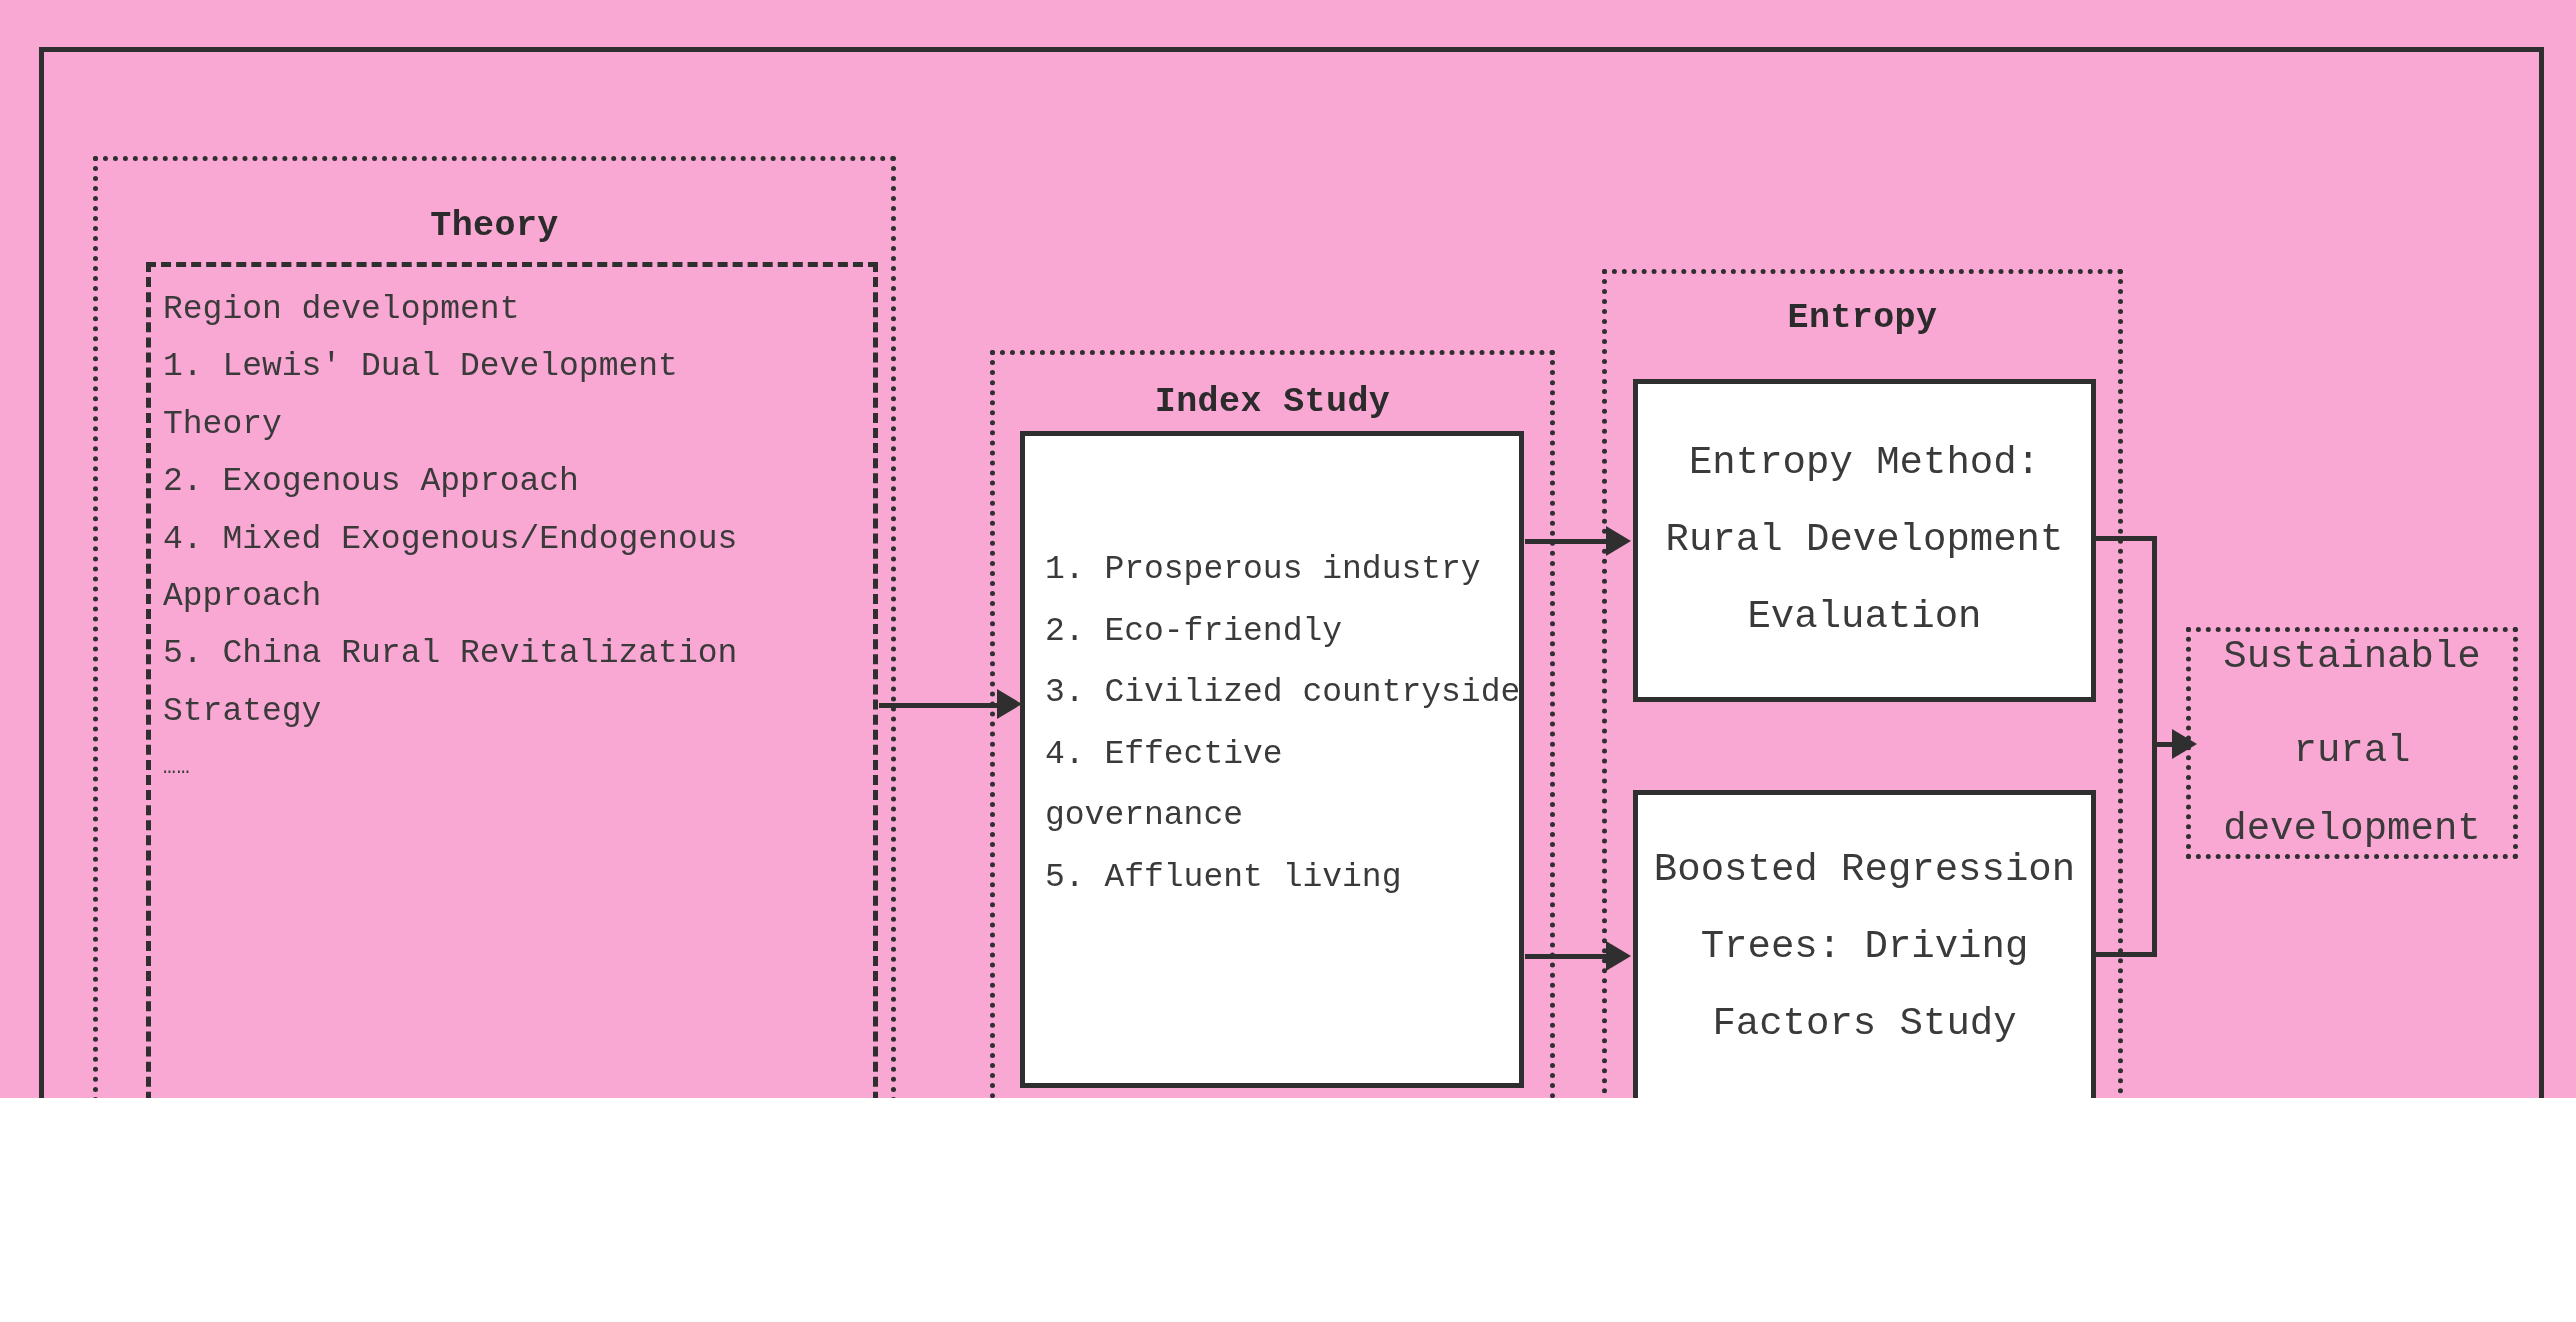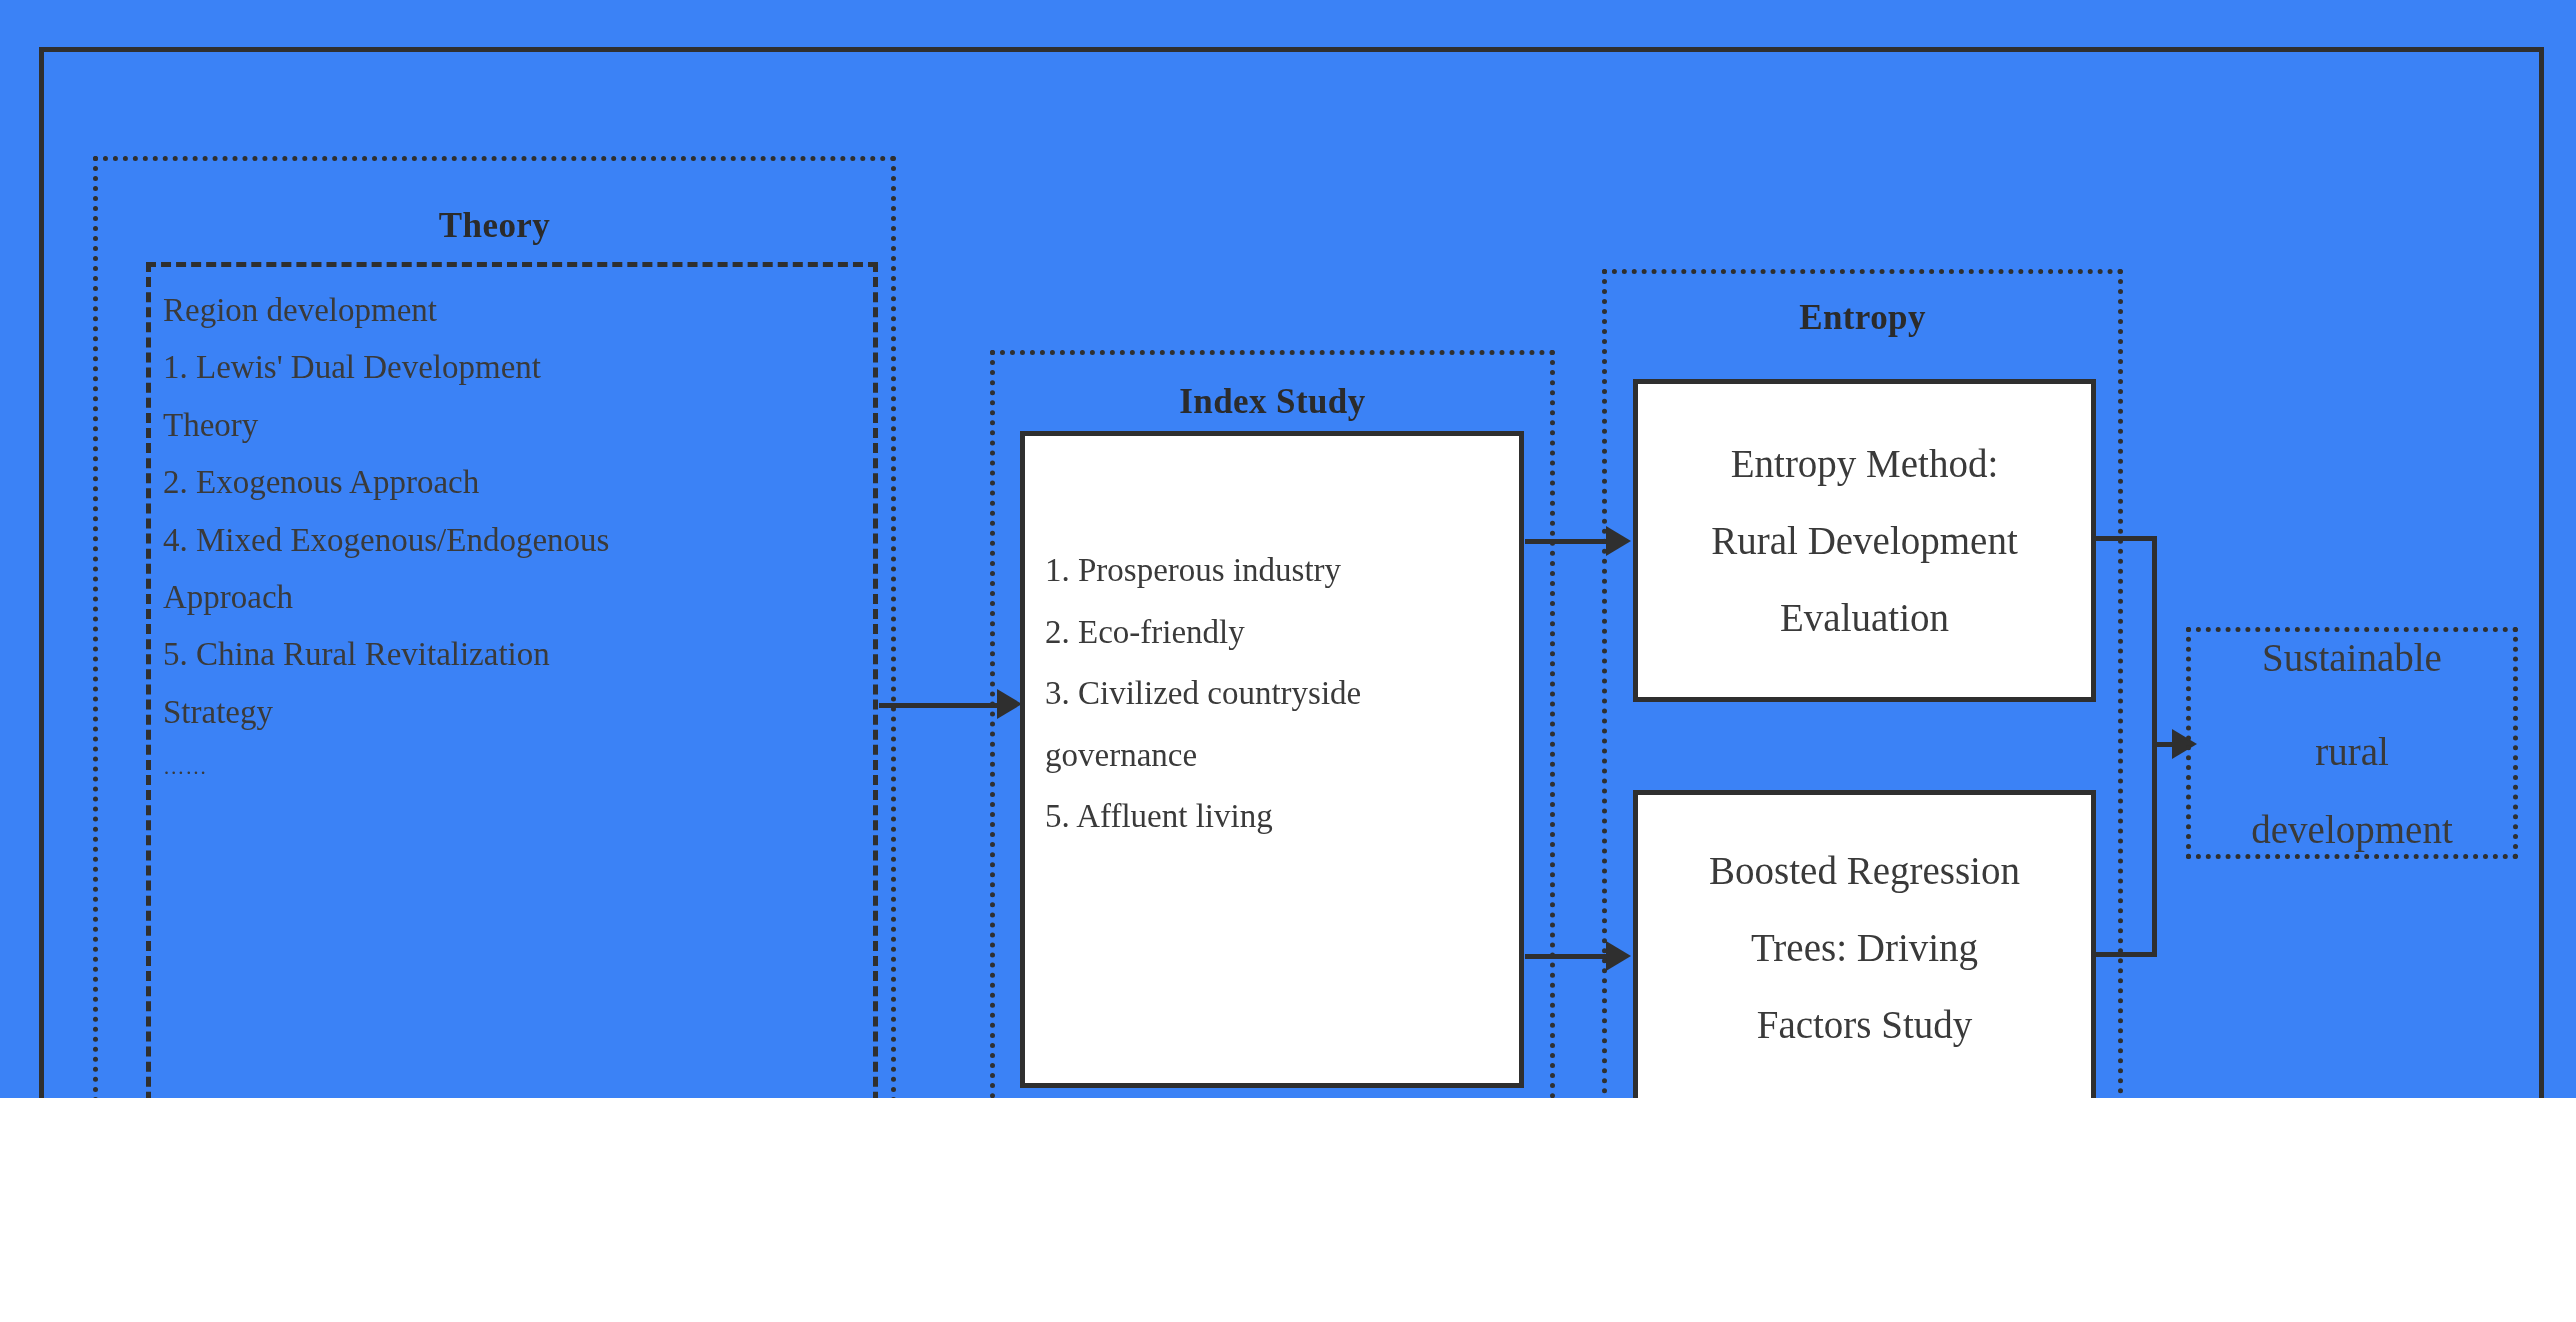--- a/index.html
+++ b/index.html
@@ -5,22 +5,22 @@
 <style>
   html, body {
     margin: 0;
     padding: 0;
     background: #ffffff;
   }
   #canvas {
     position: relative;
     width: 2576px;
     height: 1098px;
-    background: #3b82f6;
-    font-family: Liberation Serif, serif;
+    background: #f9a8d4;
+    font-family: Liberation Mono, monospace;
     overflow: hidden;
   }
 
   
   #outer-frame {
     position: absolute;
     left: 39px;
     top: 47px;
     width: 2505px;
     height: 1230px;
@@ -139,20 +139,21 @@
   <div class="dotted-group" style="left:990px; top:350px; width:565px; height:769px;"></div>
 
   <div class="group-title" style="left:990px; top:382px; width:565px;">Index Study</div>
 
   <div class="solid-box" style="left:1020px; top:431px; width:504px; height:657px;"></div>
 
   <div class="body-text" style="left:1045px; top:543px; width:494px;margin-top:7px;">
     <div class="line" style="margin-bottom:20.6px;">1. Prosperous industry</div>
     <div class="line" style="margin-bottom:20.6px;">2. Eco-friendly</div>
     <div class="line" style="margin-bottom:20.6px;">3. Civilized countryside</div>
+    <div class="line" style="margin-bottom:20.6px;">4. Effective</div>
     <div class="line" style="margin-bottom:20.6px;">governance</div>
     <div class="line">5. Affluent living</div>
   </div>
 
   <div class="h-line" style="left:1525px; top:539px; width:95px;"></div>
   <div class="arrow-head" style="left:1606px; top:526px;"></div>
 
   <div class="h-line" style="left:1525px; top:954px; width:95px;"></div>
   <div class="arrow-head" style="left:1606px; top:941px;"></div>
 

